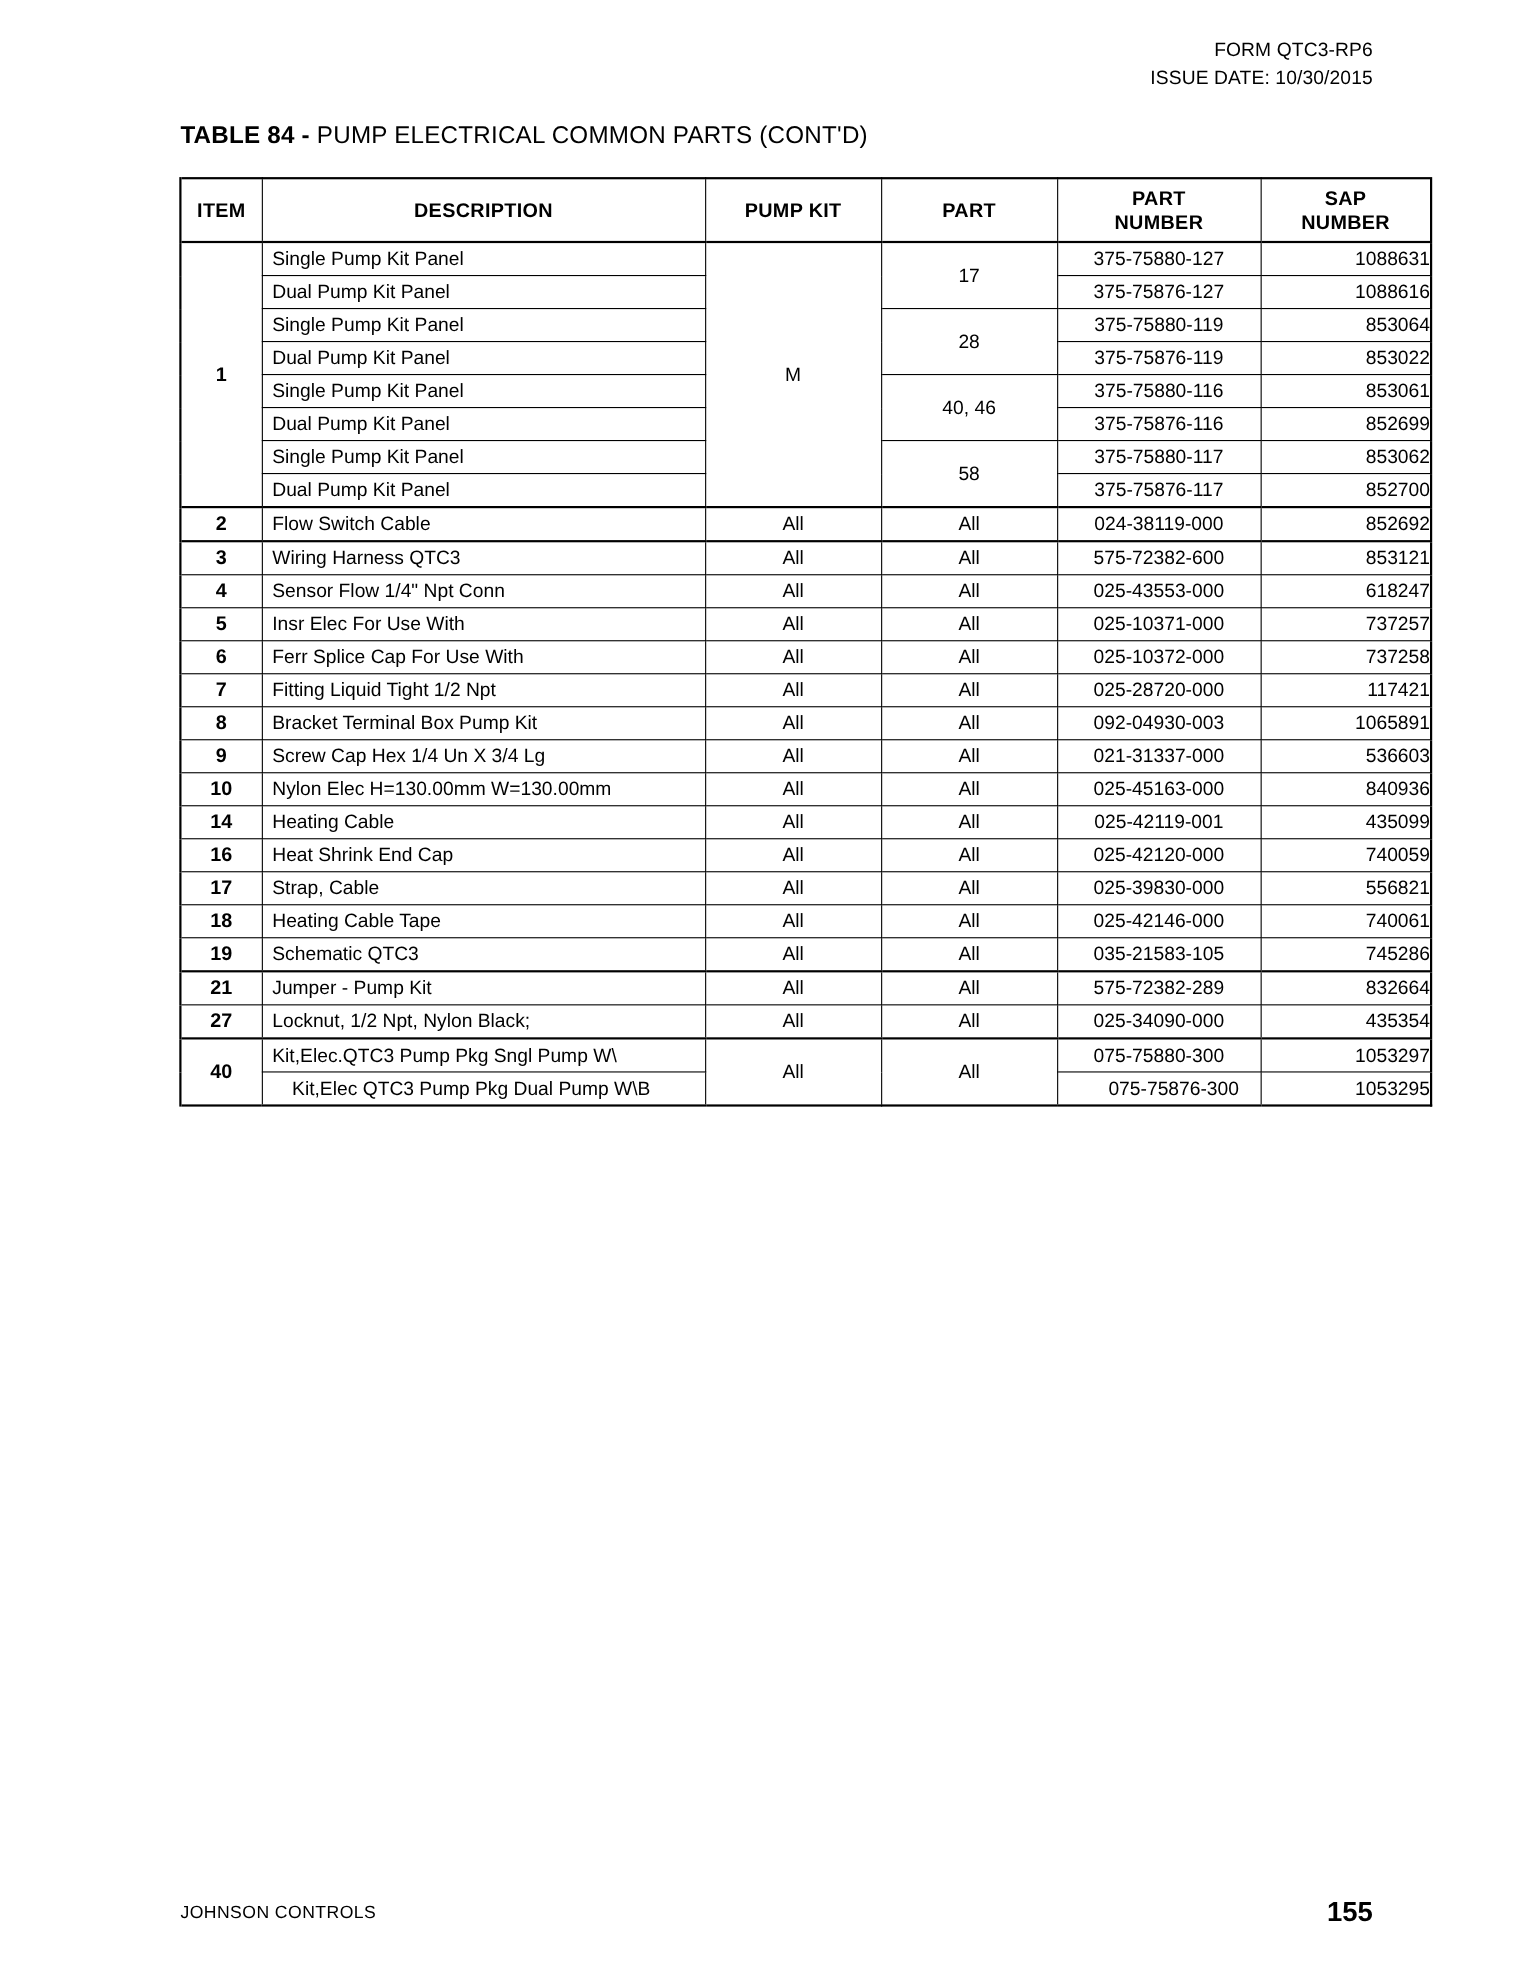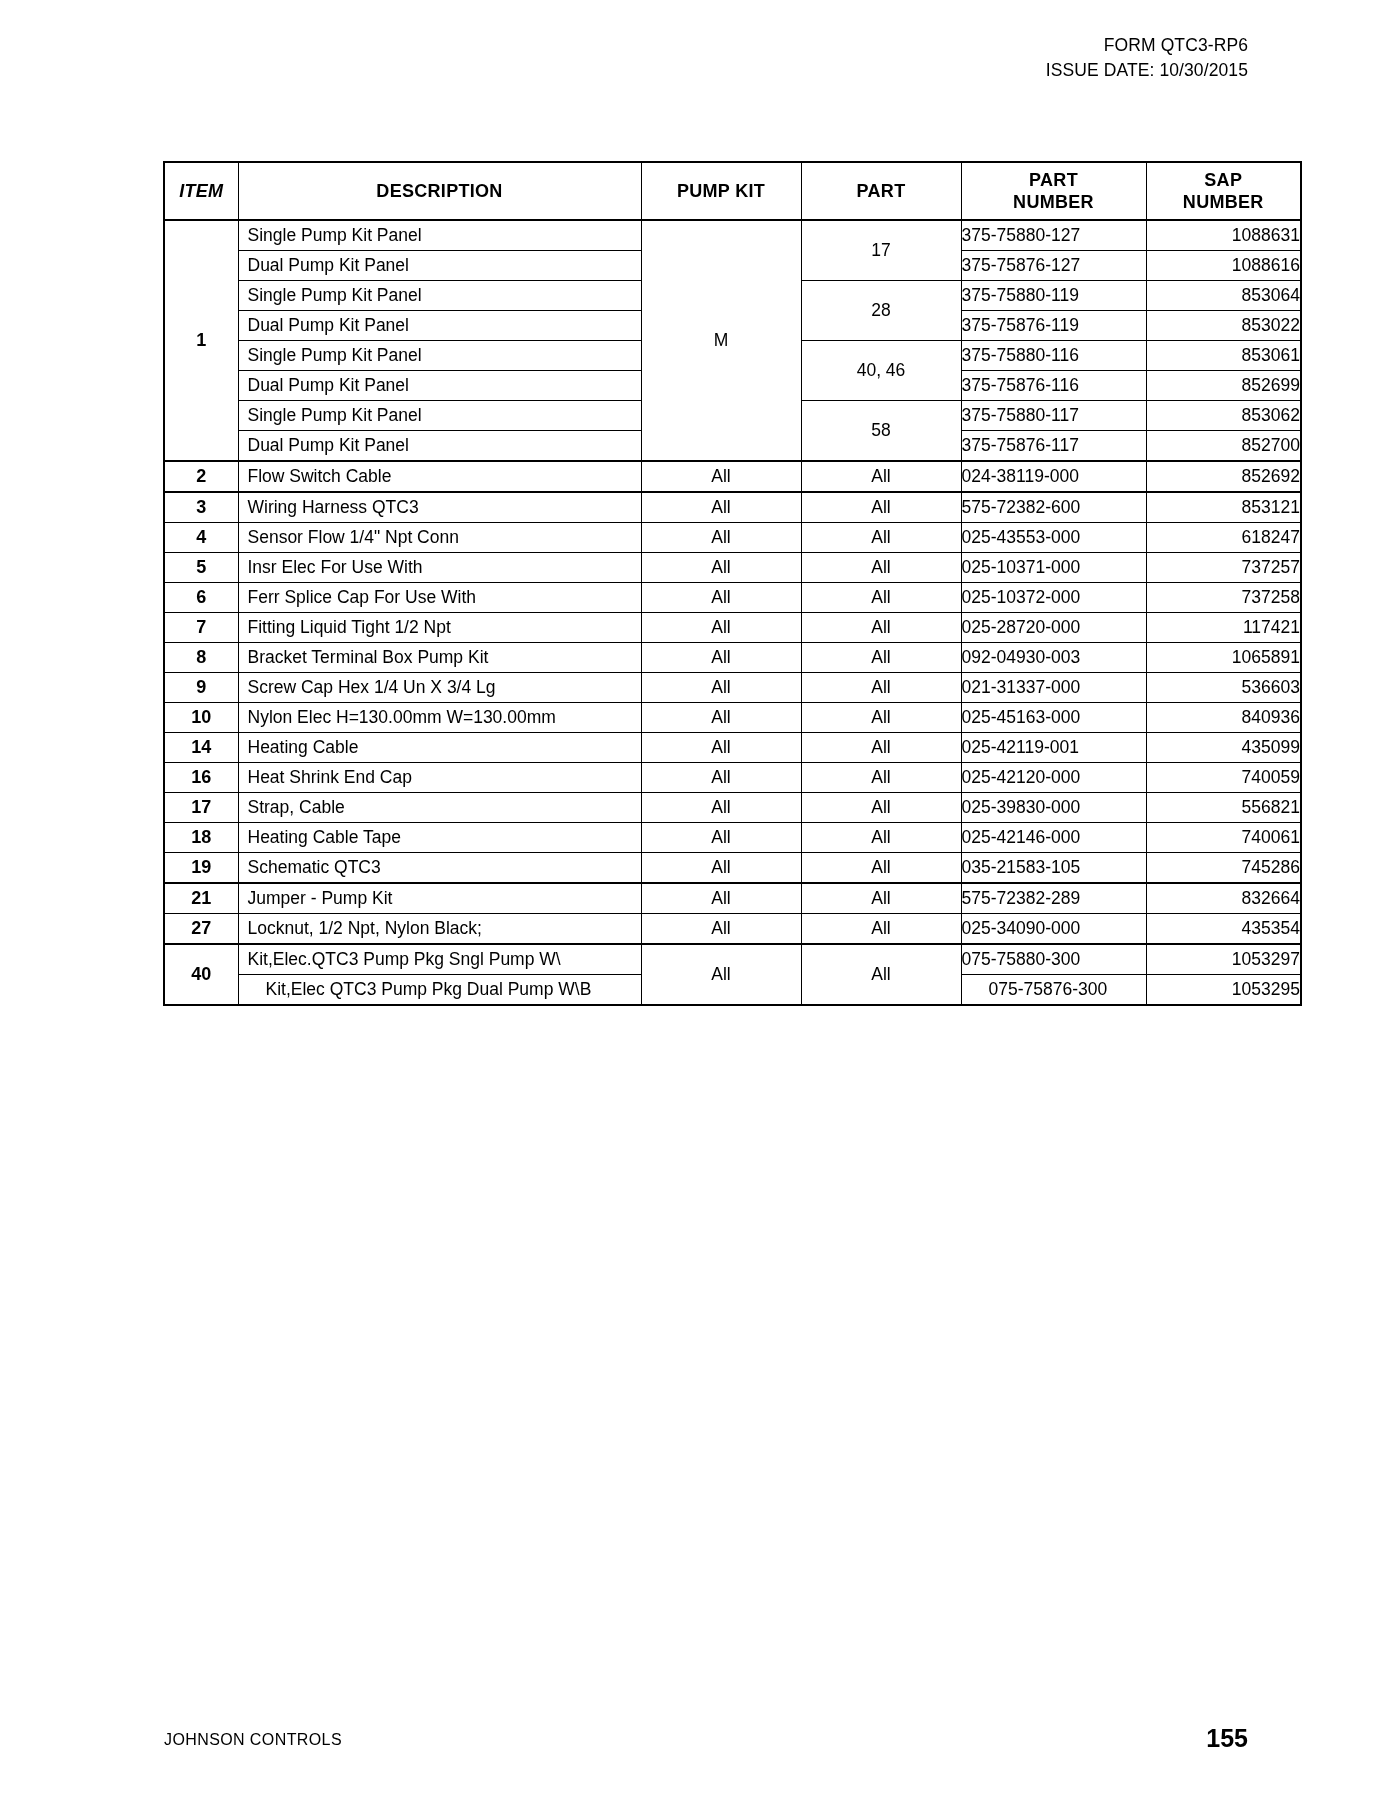--- a/index.html
+++ b/index.html
@@ -74,21 +74,21 @@
   thead th {
     border-bottom: 2.5px solid #000;
     border-top: 2.5px solid #000;
     font-weight: bold;
     font-size: 18px;
     text-align: center;
     height: 56px;
     line-height: 1.25;
     letter-spacing: 0.3px;
   }
-  thead th.th-left-edge { border-left: 2.5px solid #000; font-style: italic; }
+  thead th.th-left-edge { border-left: 2.5px solid #000; }
   thead th.th-right-edge { border-right: 2.5px solid #000; }
 
   
   col.c-item   { width: 74px; }
   col.c-desc   { width: 403px; }
   col.c-kit    { width: 160px; }
   col.c-volts  { width: 160px; }
   col.c-part   { width: 185px; }
   col.c-sap    { width: 155px; }
 
@@ -104,21 +104,21 @@
   td.desc-cell {
     text-align: left;
     padding-left: 9px;
     font-size: 17.5px;
     white-space: nowrap;
   }
   td.kit-cell, td.volts-cell {
     text-align: center;
   }
   td.part-cell {
-    text-align: left;
+    text-align: center;
   }
   td.sap-cell {
     text-align: right;
     border-right: 2.5px solid #000;
   }
 
   
   tr.group-top > td { border-top: 2.5px solid #000; }
   tr.last-row > td { border-bottom: 2.5px solid #000; padding-left: 27px; }
 
@@ -143,20 +143,23 @@
 </head>
 <body>
 
 <div class="page">
 
   <div class="doc-header">
     <div>FORM QTC3-RP6</div>
     <div>ISSUE DATE: 10/30/2015</div>
   </div>
 
+  <div class="table-caption">
+    <span class="cap-label">TABLE 84 -</span><span class="cap-text"> PUMP ELECTRICAL COMMON PARTS (CONT'D)</span>
+  </div>
 
   <table class="parts-table">
     <colgroup>
       <col class="c-item">
         <col class="c-desc">
         <col class="c-kit">
       <col class="c-volts">
         <col class="c-part">
         <col class="c-sap">
     </colgroup>

